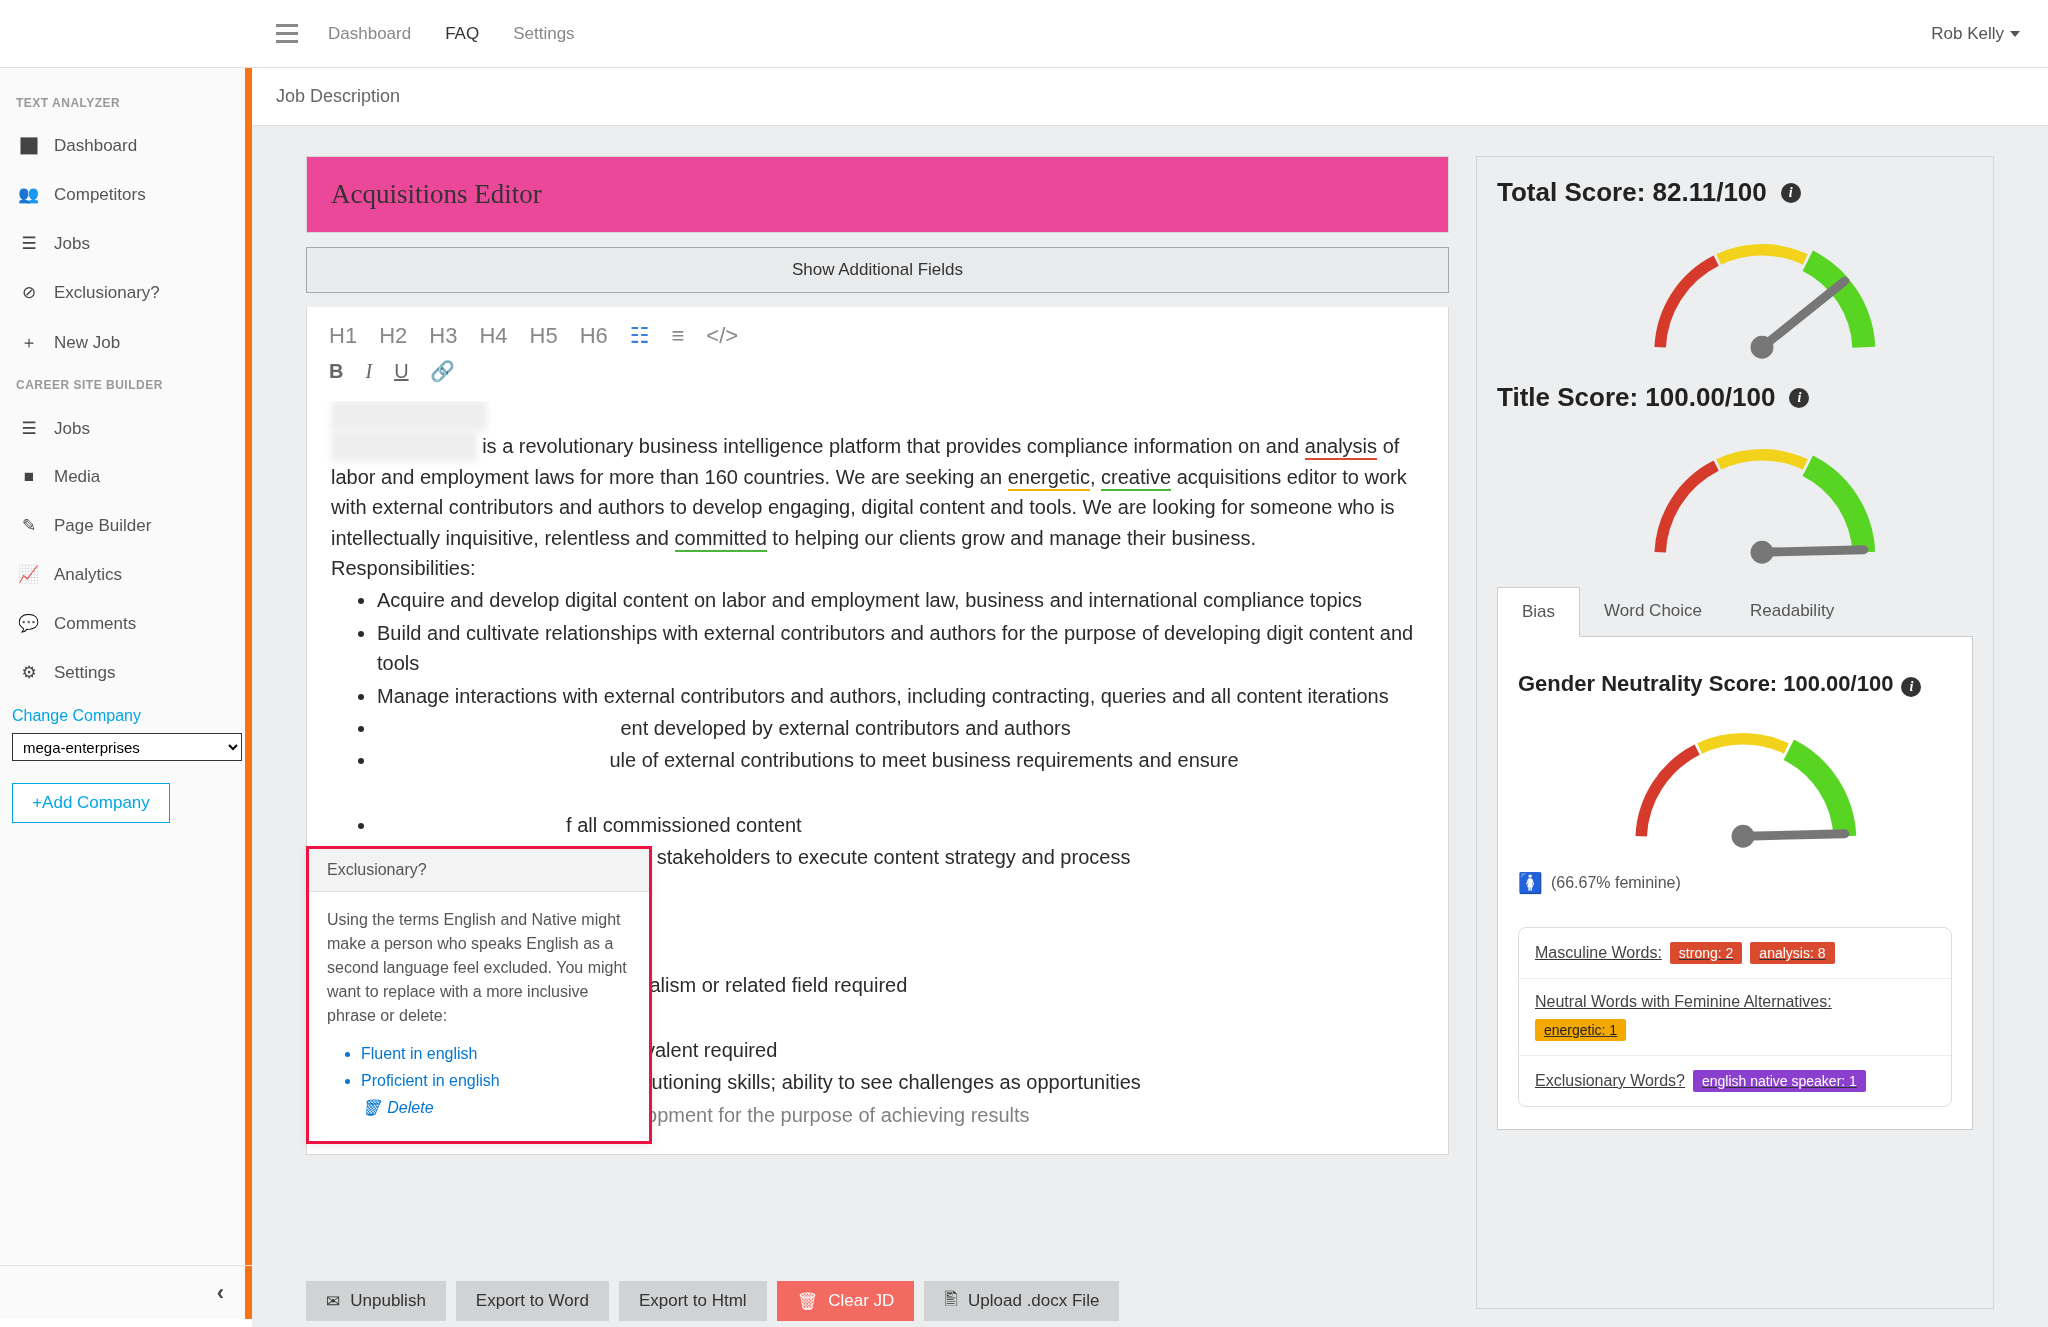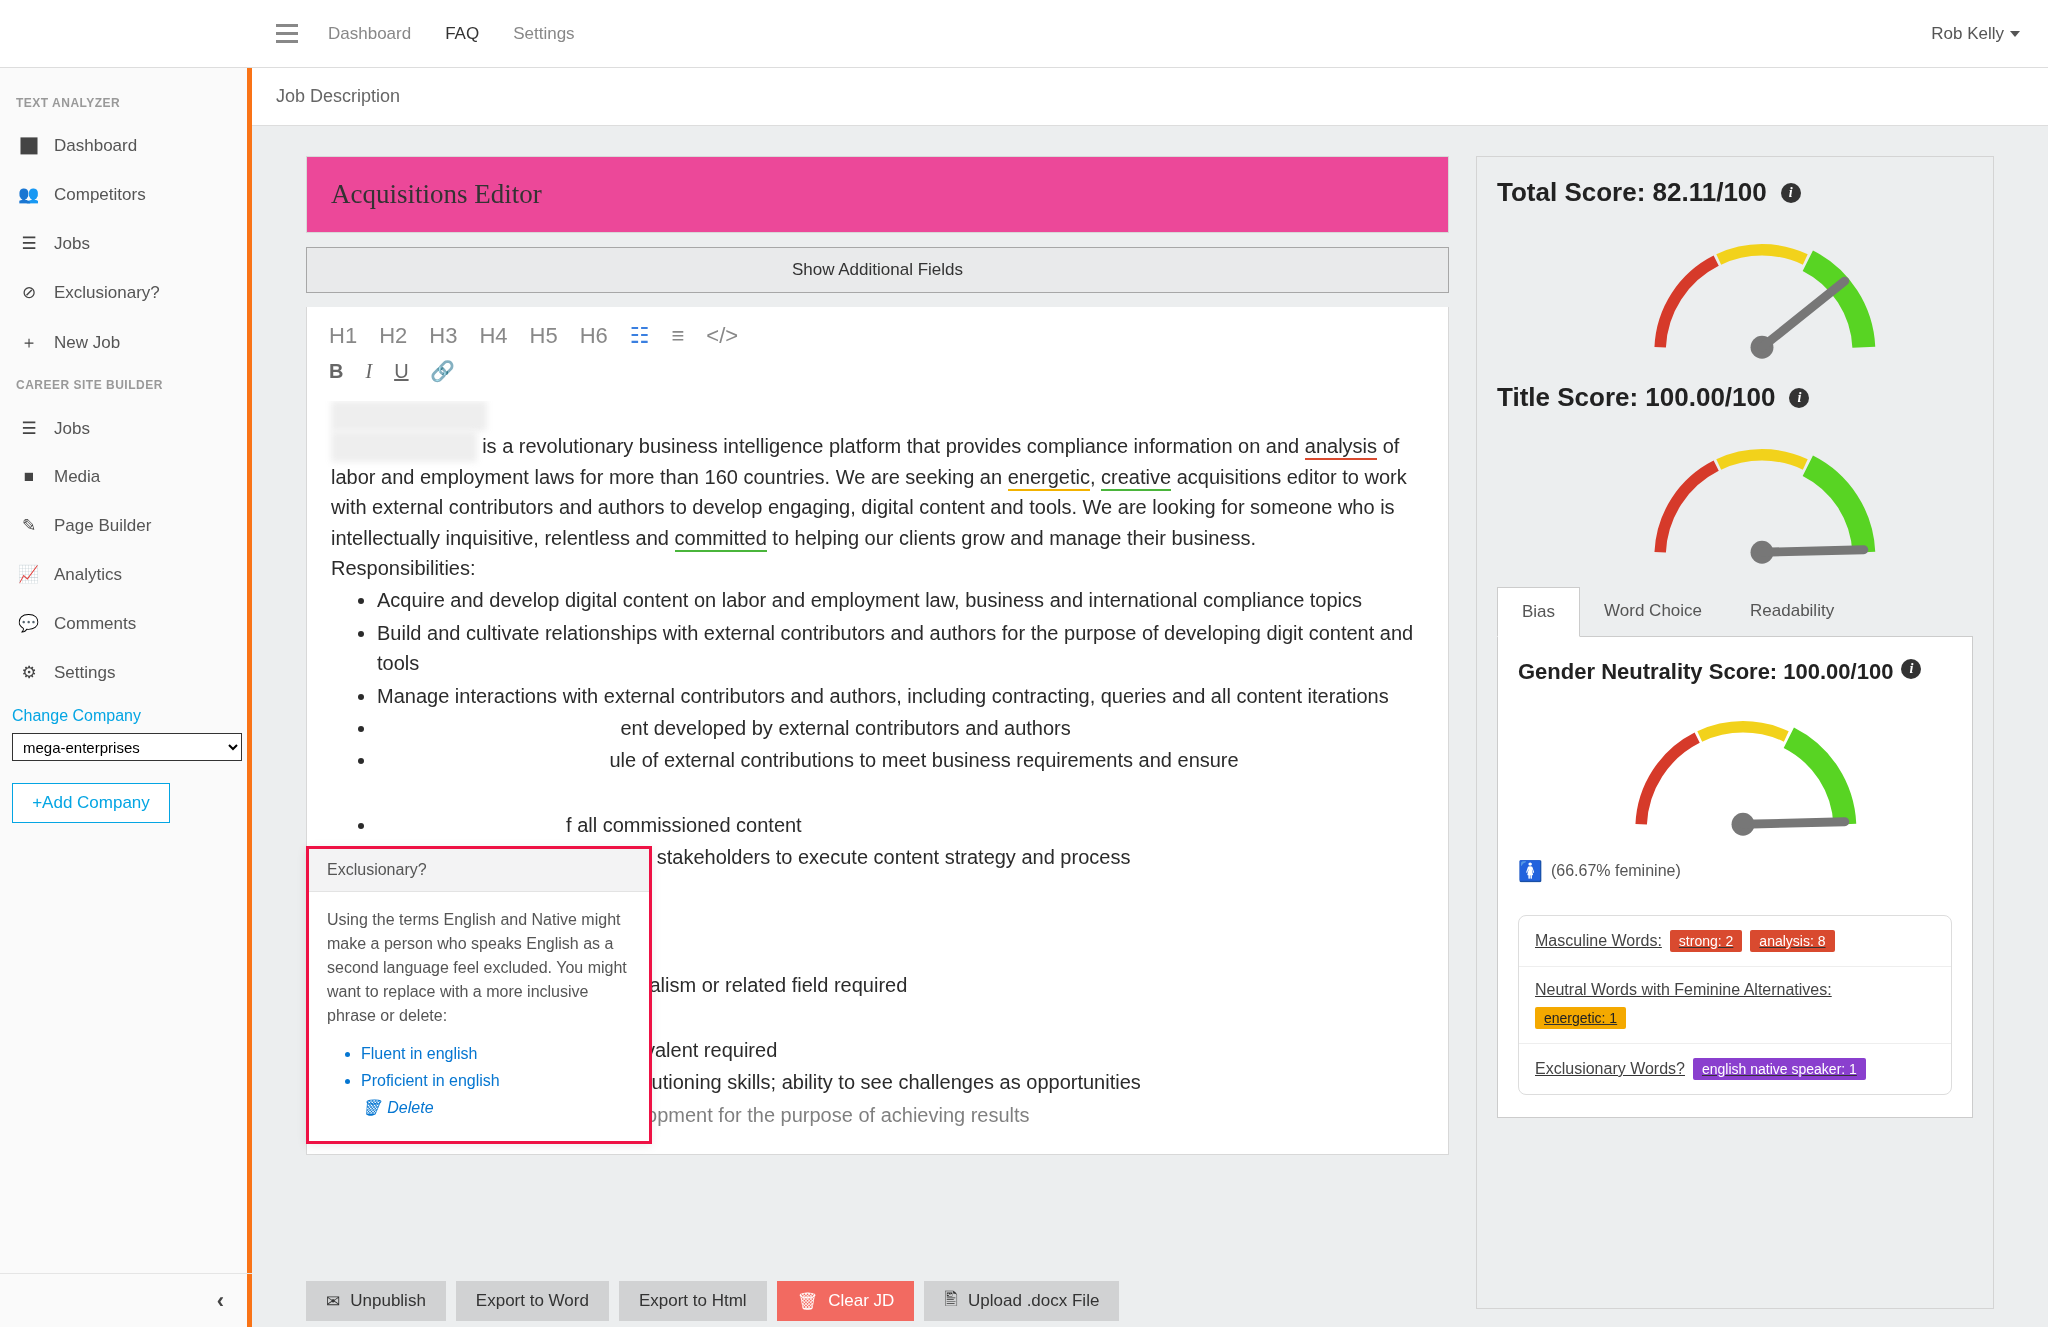--- a/index.html
+++ b/index.html
@@ -15,21 +15,21 @@
   .topnav { position:absolute; left:328px; top:0; height:68px; display:flex; align-items:center; gap:34px; }
   .topnav a { color:#888; text-decoration:none; font-size:17px; }
   .topnav a.active { color:#333; }
   .user-menu { position:absolute; right:28px; top:0; height:68px; display:flex; align-items:center; font-size:17px; color:#555; cursor:pointer; gap:6px; }
   .caret-down { display:inline-block; width:0; height:0; border-left:5px solid transparent; border-right:5px solid transparent; border-top:6px solid #555; }
 
   
   .subheader { position:absolute; top:68px; left:252px; right:0; height:58px; border-bottom:1px solid #ddd; display:flex; align-items:center; padding-left:24px; font-size:18px; color:#666; background:#fff; }
 
   
-  .sidebar { position:absolute; top:68px; left:0; bottom:0; width:252px; background:#fafafa; border-right:5px solid #f97316; padding:18px 12px 0 12px; }
+  .sidebar { position:absolute; top:68px; left:0; bottom:8px; width:252px; background:#fafafa; border-right:7px solid #f97316; padding:18px 12px 0 12px; }
   .side-section-label { font-size:12px; letter-spacing:0.5px; color:#999; font-weight:600; margin:10px 4px 12px 4px; text-transform:uppercase; }
   .side-item { display:flex; align-items:center; gap:14px; padding:14px 6px; color:#555; font-size:17px; cursor:pointer; }
   .side-item .icn { width:22px; text-align:center; color:#444; font-size:17px; }
   .change-company { color:#04a5e3; font-size:16px; padding:10px 4px 8px 0; cursor:pointer; }
   .company-select { width:230px; height:28px; border:1px solid #333; background:#fff; padding:2px 6px; font-size:15px; }
   .add-company-btn { margin-top:22px; width:158px; height:40px; border:1px solid #04a5e3; color:#04a5e3; background:#fff; font-size:17px; cursor:pointer; display:flex; align-items:center; justify-content:center; gap:2px;text-align:right; }
   .sidebar-collapse { position:absolute; left:0; bottom:0; width:252px; height:54px; border-top:1px solid #e5e5e5; display:flex; align-items:center; justify-content:flex-end; padding-right:28px; cursor:pointer; color:#444; font-size:22px; font-weight:700; }
 
   
   .main { position:absolute; top:126px; left:252px; right:0; bottom:0; background:#eceeef; }
@@ -67,21 +67,21 @@
   .score-panel { position:absolute; top:30px; right:54px; width:518px; bottom:18px; border:1px solid #d4d4d4; background:#eceeef; padding:20px 20px; overflow:auto; }
   .score-title { font-size:26px; font-weight:700; color:#222; display:flex; align-items:center; gap:14px; margin-bottom:6px; }
   .info-icon { width:20px; height:20px; border-radius:50%; background:#333; color:#fff; display:inline-flex; align-items:center; justify-content:center; font-size:14px; font-weight:700; font-style:italic; font-family:serif; }
   .gauge-wrap { position:relative; width:280px; height:130px; margin:12px auto 22px auto; }
   .gauge-right { width:310px; height:140px; margin-left:110px; }
 
   .tabs { display:flex; border-bottom:1px solid #ccc; margin-top:4px; }
   .tab { padding:14px 24px; font-size:17px; color:#555; cursor:pointer; }
   .tab.active { background:#fff; border:1px solid #ccc; border-bottom:1px solid #fff; margin-bottom:-1px; }
   .tab-content { background:#fff; border:1px solid #ccc; border-top:none; padding:22px 20px; }
-  .gn-title { font-size:22px; font-weight:700; color:#222; display:flex; flex-wrap:wrap; align-items:flex-start; gap:8px; }
+  .gn-title { font-size:22px; font-weight:700; color:#222; display:flex; flex-wrap:wrap; align-items:flex-end; gap:8px;margin-top:12px; }
   .fem-line { margin-top:10px; font-size:16px; color:#555; display:flex; align-items:center; gap:8px; }
   .fem-icon { color:#16b85a; font-size:20px; }
 
   .word-section { border:1px solid #ddd; border-radius:8px; margin-top:32px;text-decoration:underline; }
   .word-row { padding:14px 16px; border-bottom:1px solid #eee; font-size:16px; color:#444; display:flex; flex-wrap:wrap; align-items:center; gap:8px; }
   .word-row:last-child { border-bottom:none; }
   .badge { display:inline-block; color:#fff; padding:3px 9px; font-size:14px; border-radius:2px; }
   .b-red { background:#d94a2f; }
   .b-green { background:#45b049; }
   .b-yellow { background:#f4a900; color:#222; }

